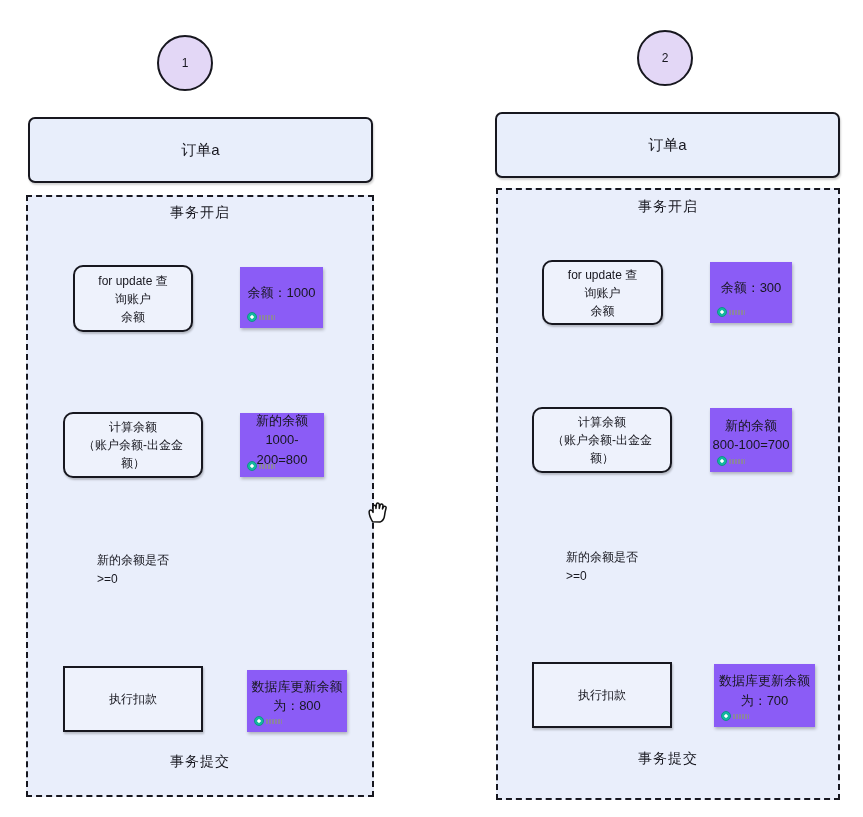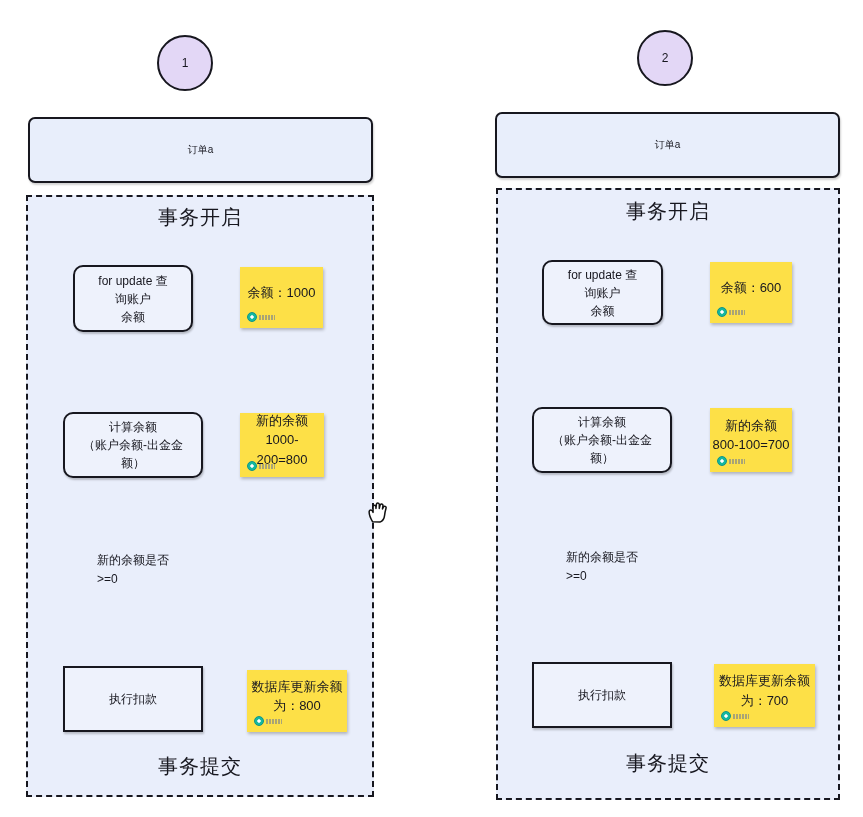--- a/index.html
+++ b/index.html
@@ -9,38 +9,38 @@
     overflow:hidden;
   }
   .abs{position:absolute;box-sizing:border-box;}
   .overlay{position:absolute;left:0;top:0;width:863px;height:817px;pointer-events:none;}
   .badge{
     border-radius:50%;background:#e3d7f6;border:2px solid #17171f;
     display:flex;align-items:center;justify-content:center;font-size:12px;
   }
   .orderbox{
     background:#e8eefb;border:2px solid #17171f;border-radius:7px;
-    display:flex;align-items:center;justify-content:center;font-size:10px;
+    display:flex;align-items:center;justify-content:center;font-size:15px;
     box-shadow:1px 2px 2px rgba(0,0,0,.18);
   }
   .zone{
     background:#e9eefb;border:2px dashed #17171f;
   }
   .zone-label{
-    text-align:center;font-size:20px;font-weight:500;letter-spacing:1px;
+    text-align:center;font-size:14px;font-weight:500;letter-spacing:1px;
   }
   .step{
     background:#eef2fc;border:2px solid #17171f;
     display:flex;align-items:center;justify-content:center;text-align:center;
     font-size:12px;line-height:1.5;white-space:pre-line;
     box-shadow:1px 2px 2px rgba(0,0,0,.22);padding:18px;
   }
   .rounded{border-radius:10px;}
   .note{
-    background:#fde047;display:flex;align-items:center;justify-content:center;
+    background:#8b5cf6;display:flex;align-items:center;justify-content:center;
     text-align:center;font-size:13px;line-height:1.5;white-space:pre-line;
     box-shadow:1px 2px 3px rgba(0,0,0,.25);padding:2px 2px 12px 2px;
   }
   .wm{position:absolute;left:7px;bottom:6px;display:flex;align-items:center;gap:2px;}
   .wm-dot{
     width:8px;height:8px;border-radius:50%;
     background:radial-gradient(circle at 50% 50%, #ffffff 0 1.4px, #14b8a0 2px);
     border:0.5px solid #0d9487;
   }
   .wm-text{
@@ -150,21 +150,21 @@
   <div class="abs zone" style="left:496px;top:188px;width:344px;height:612px;"></div>
   <div class="abs zone-label" style="left:496px;top:198px;width:344px;">事务开启</div>
   <div class="abs zone-label" style="left:496px;top:750px;width:344px;">事务提交</div>
 
   <div class="abs step rounded" style="left:542px;top:260px;width:121px;height:65px;">
     <span>for update 查询账户
 余额</span>
   </div>
 
   <div class="abs note" style="left:710px;top:262px;width:82px;height:61px;">
-    <span>余额：600</span>
+    <span>余额：300</span>
     <span class="wm">
       <span class="wm-dot"></span>
       <span class="wm-text"></span>
     </span>
   </div>
 
   <div class="abs step rounded" style="left:532px;top:407px;width:140px;height:66px;">
     <span>计算余额
 （账户余额-出金金额）</span>
   </div>

